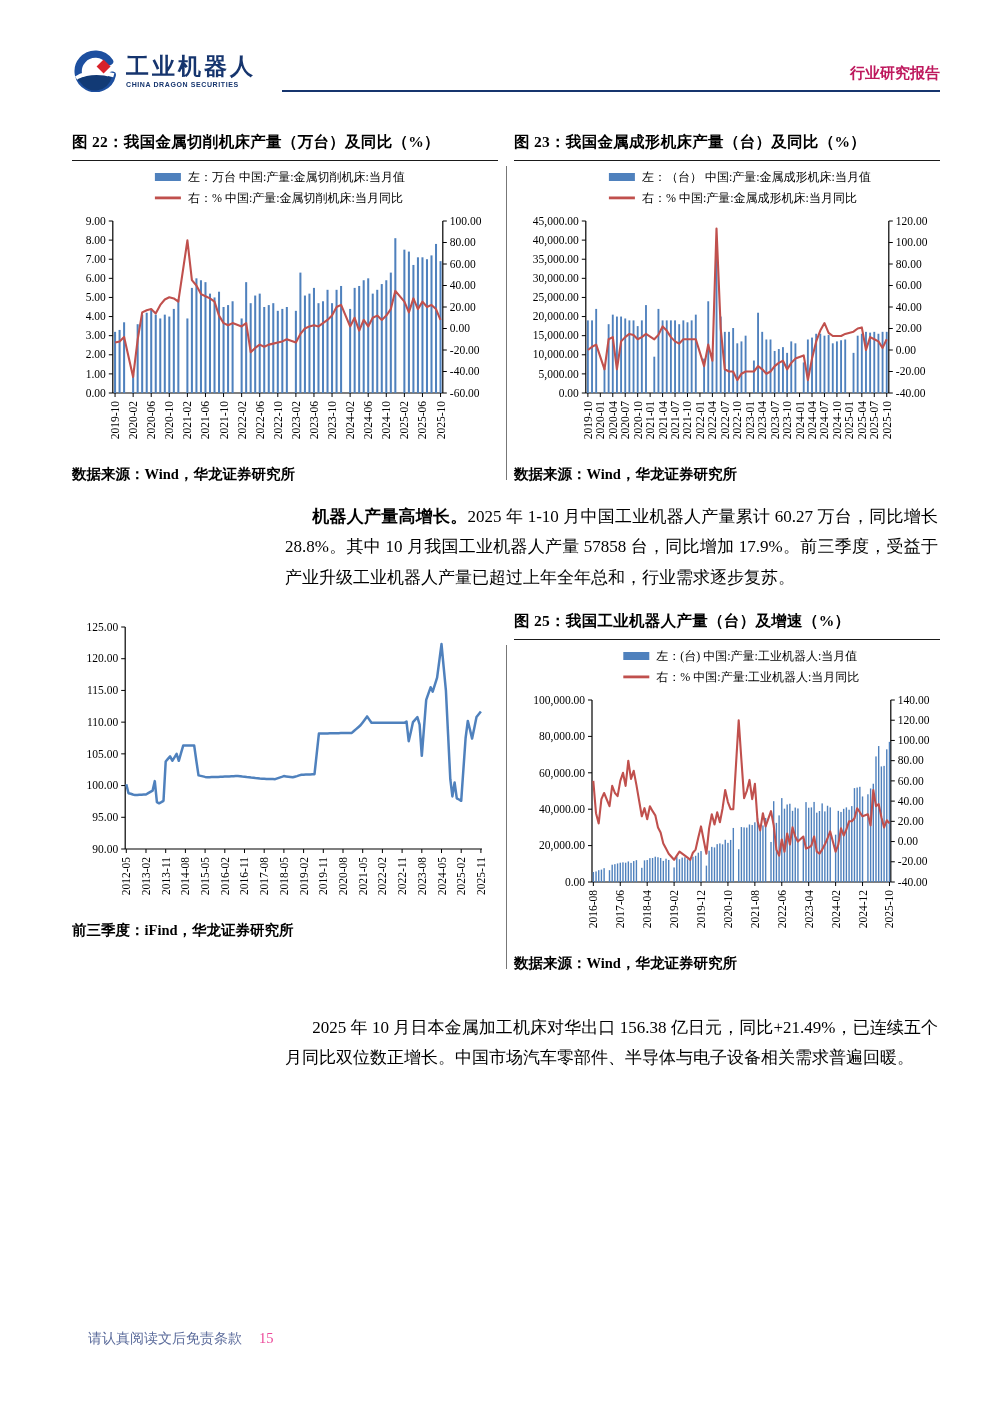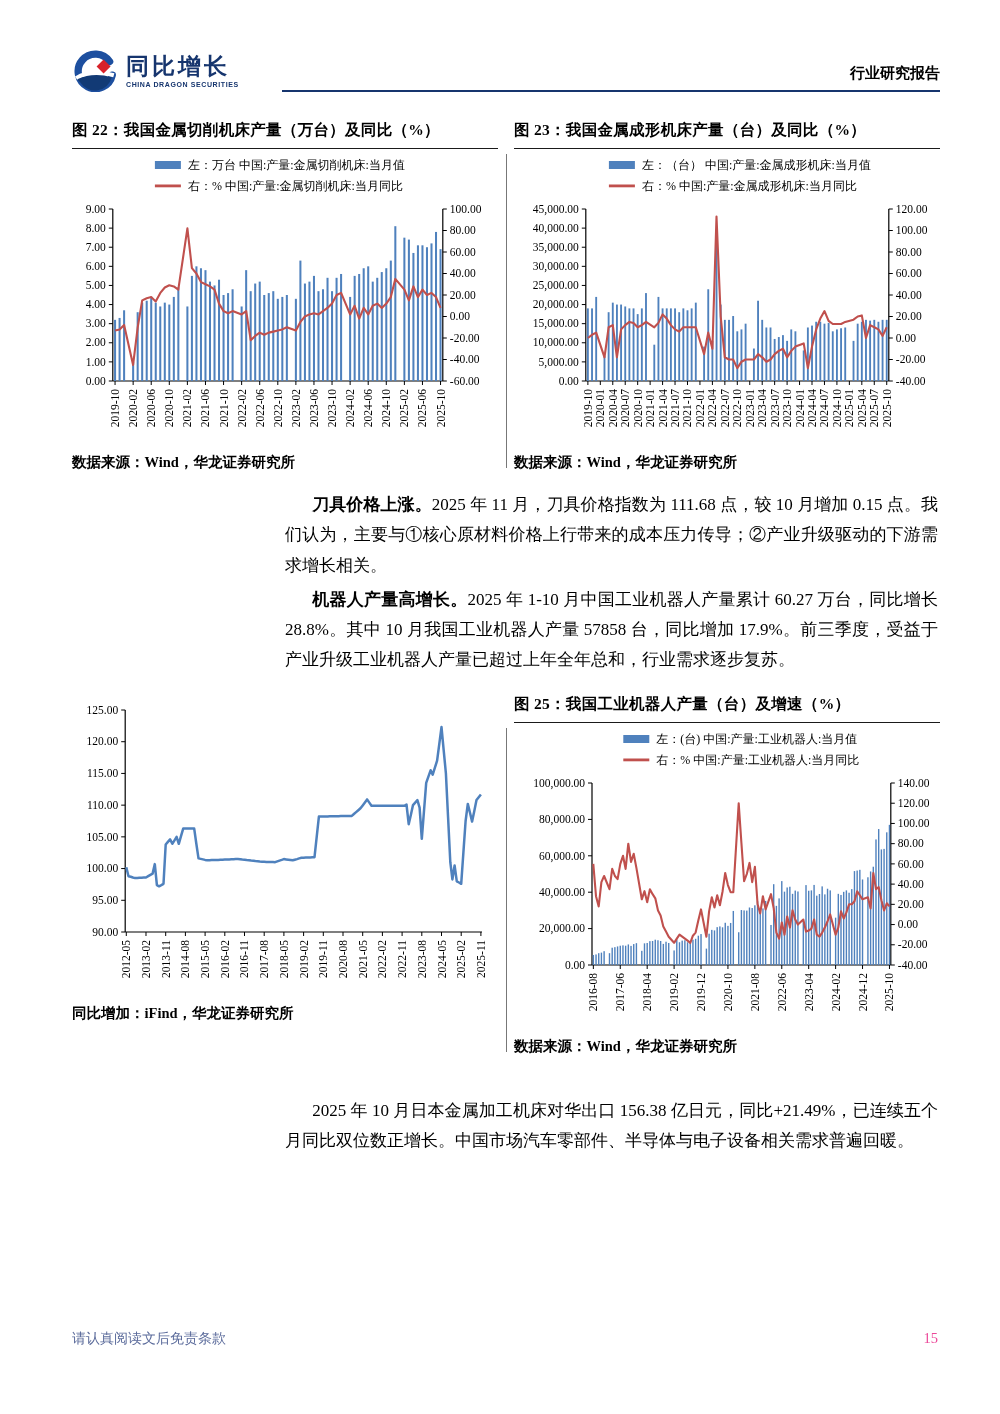--- a/index.html
+++ b/index.html
@@ -5,56 +5,56 @@
   html,body{margin:0;padding:0;background:#e8e8e8;}
   .page{position:relative;width:1000px;height:1414px;margin:0 auto;background:#fff;
         font-family:"Liberation Serif","DejaVu Serif",serif;color:#000;overflow:hidden;}
   
   .hdr{display:flex;align-items:flex-end;padding:50px 60px 0 72px;}
   .brand{display:flex;align-items:center;gap:8px;width:210px;flex:0 0 auto;}
   .brand-txt{display:flex;flex-direction:column;line-height:1;}
   .brand-cn{font-size:23px;font-weight:bold;color:#16356e;letter-spacing:3px;font-family:"Liberation Sans",sans-serif;}
   .brand-en{font-size:7px;color:#16356e;letter-spacing:.6px;margin-top:3px;font-family:"Liberation Sans",sans-serif;font-weight:bold;}
   .hdr-right{flex:1;border-bottom:2px solid #16356e;padding-bottom:7px;text-align:right;}
-  .report-type{font-size:15px;font-weight:bold;color:#000000;}
+  .report-type{font-size:15px;font-weight:bold;color:#be185d;}
   
-  .figrow{display:grid;grid-template-columns:1fr 1fr;column-gap:16px;padding:0 60px 0 72px;margin-top:28px;}
+  .figrow{display:grid;grid-template-columns:1fr 1fr;column-gap:16px;padding:0 60px 0 72px;margin-top:40px;}
   .figrow2{margin-top:18px;}
   .figcell{min-width:0;}
   .figcell-right{position:relative;}
   .figcell-right::before{content:"";position:absolute;left:-8px;top:34px;bottom:4px;width:1px;background:#777;}
   .figtitle{font-size:15.5px;font-weight:bold;padding-bottom:7px;border-bottom:1.5px solid #1a1a1a;margin-bottom:4px;letter-spacing:.3px;}
   .figsrc{font-size:14.5px;font-weight:bold;margin-top:8px;}
   svg.chart{display:block;font-family:"Liberation Serif","DejaVu Serif",serif;}
   
   .text-block{margin:18px 62px 10px 285px;font-size:17px;line-height:1.78;text-align:justify;}
   .text-block p{margin:0 0 4px 0;text-indent:1.6em;}
   .lead{font-weight:bold;}
   .uline{text-underline-offset:4px;}
   .text-block2{margin-top:40px;}
   
-  .ftr{position:absolute;left:72px;right:62px;bottom:66px;display:flex;justify-content:space-between;align-items:baseline;gap:17px;}
+  .ftr{position:absolute;left:88px;right:62px;bottom:66px;display:flex;align-items:baseline;gap:17px;}
   .disclaimer{font-size:14px;color:#5b6b9b;}
   .pageno{font-size:14.5px;color:#ec4899;}
 </style>
 </head>
 <body>
 
 <div class="page">
 
   <div class="hdr">
     <div class="brand">
       <svg width="46" height="42" viewBox="0 0 44 40">
         <path d="M36 11 A16.5 16.5 0 1 0 38.5 24" fill="none" stroke="#1d4f9f" stroke-width="7" stroke-linecap="round"></path>
         <path d="M4 27 Q 18 18 40 24" fill="none" stroke="#ffffff" stroke-width="4"></path>
         <path d="M5 28 Q 20 21 38 26 A16.5 16.5 0 0 1 8 31 Z" fill="#123a75"></path>
         <rect x="25.5" y="11" width="9.5" height="9.5" fill="#d8222a" transform="rotate(45 30.2 15.7)"></rect>
       </svg>
       <div class="brand-txt">
-        <span class="brand-cn">同比增长</span>
+        <span class="brand-cn">工业机器人</span>
         <span class="brand-en">CHINA DRAGON SECURITIES</span>
       </div>
     </div>
     <div class="hdr-right">
       <span class="report-type">行业研究报告</span>
     </div>
   </div>
 
   <div class="figrow">
     <div class="figcell">
@@ -467,21 +467,20 @@
           <rect x="94.9" y="8" width="26" height="8" fill="#4f81bd"></rect>
           <text x="127.9" y="16" font-size="12">左：（台） 中国:产量:金属成形机床:当月值</text>
           <rect x="94.9" y="31.5" width="26" height="2.8" fill="#c0504d"></rect>
           <text x="127.9" y="37" font-size="12">右：% 中国:产量:金属成形机床:当月同比</text>
         </svg>
       <div class="figsrc">数据来源：Wind，华龙证券研究所</div>
     </div>
   </div>
 
   <div class="text-block">
-    <p><span class="lead">刀具价格上涨。</span><span>2025 年 11 月，刀具价格指数为 111.68 点，较 10 月增加 0.15 点。我们认为，主要与①核心原材料价格上行带来的成本压力传导；②产业升级驱动的下游需求增长相关。</span></p>
     <p><span class="lead">机器人产量高增长。</span><span>2025 年 1-10 月中国工业机器人产量累计 60.27 万台，同比增长 28.8%。其中 10 月我国工业机器人产量 57858 台，同比增加 17.9%。前三季度，受益于产业升级工业机器人产量已超过上年全年总和，行业需求逐步复苏。</span></p>
   </div>
 
   <div class="figrow figrow2">
     <div class="figcell">
       <svg class="chart" width="424" height="302">
           <line x1="53.2" y1="16" x2="53.2" y2="238" stroke="#000000" stroke-width="1.2"></line>
           <line x1="49.2" y1="238" x2="53.2" y2="238" stroke="#000000" stroke-width="1"></line>
           <text x="46.2" y="241.7" text-anchor="end" font-size="11.5">90.00</text>
           <line x1="49.2" y1="206.2857142857143" x2="53.2" y2="206.2857142857143" stroke="#000000" stroke-width="1"></line>
@@ -570,21 +569,21 @@
           <line x1="389.2049079754601" y1="238" x2="389.2049079754601" y2="242" stroke="#000000" stroke-width="1"></line>
           <g transform="translate(393.2049079754601,246) rotate(-90)">
             <text x="0" y="0" text-anchor="end" font-size="11.5">2025-02</text>
           </g>
           <line x1="408.90552147239265" y1="238" x2="408.90552147239265" y2="242" stroke="#000000" stroke-width="1"></line>
           <g transform="translate(412.90552147239265,246) rotate(-90)">
             <text x="0" y="0" text-anchor="end" font-size="11.5">2025-11</text>
           </g>
           <polyline points="54.3,173.3 56.5,182.2 58.7,182.8 60.9,183.5 63.1,184.1 65.2,184.0 67.4,183.8 69.6,183.7 71.8,183.6 74.0,183.5 76.2,182.2 78.4,180.9 80.6,179.6 82.8,170.1 84.9,191.1 87.1,192.3 89.3,191.1 91.5,189.8 93.7,150.5 95.9,147.9 98.1,145.4 100.3,149.8 102.5,146.3 104.6,142.9 106.8,149.8 109.0,142.2 111.2,134.6 113.4,134.6 115.6,134.6 117.8,134.6 120.0,134.6 122.2,134.6 124.3,149.5 126.5,164.4 128.7,164.9 130.9,165.4 133.1,165.9 135.3,166.3 137.5,166.2 139.7,166.1 141.9,166.1 144.0,166.0 146.2,165.9 148.4,165.8 150.6,165.7 152.8,165.6 155.0,165.5 157.2,165.4 159.4,165.3 161.6,165.2 163.7,165.1 165.9,165.1 168.1,165.3 170.3,165.6 172.5,165.8 174.7,166.1 176.9,166.3 179.1,166.6 181.3,166.8 183.4,167.1 185.6,167.3 187.8,167.6 190.0,167.7 192.2,167.8 194.4,167.9 196.6,168.0 198.8,168.0 201.0,168.1 203.1,168.2 205.3,167.4 207.5,166.6 209.7,165.9 211.9,165.1 214.1,165.4 216.3,165.7 218.5,166.0 220.7,166.3 222.8,165.7 225.0,165.1 227.2,164.4 229.4,163.8 231.6,163.7 233.8,163.6 236.0,163.5 238.2,163.4 240.4,163.3 242.5,163.2 244.7,142.9 246.9,122.6 249.1,122.5 251.3,122.5 253.5,122.4 255.7,122.4 257.9,122.3 260.1,122.3 262.2,122.3 264.4,122.2 266.6,122.2 268.8,122.1 271.0,122.1 273.2,122.1 275.4,122.0 277.6,122.0 279.8,121.9 281.9,120.0 284.1,118.1 286.3,116.2 288.5,114.3 290.7,111.4 292.9,108.4 295.1,105.4 297.3,108.6 299.5,111.8 301.6,111.8 303.8,111.8 306.0,111.8 308.2,111.8 310.4,111.8 312.6,111.8 314.8,111.8 317.0,111.8 319.2,111.8 321.3,111.8 323.5,111.8 325.7,111.8 327.9,111.8 330.1,111.8 332.3,111.8 334.5,110.5 336.7,130.2 338.9,120.7 341.0,111.1 343.2,108.6 345.4,106.1 347.6,113.7 349.8,144.8 352.0,116.9 354.2,88.9 356.4,82.6 358.6,76.3 360.7,80.7 362.9,73.7 365.1,66.7 367.3,49.9 369.5,33.1 371.7,56.3 373.9,79.4 376.1,123.8 378.3,168.2 380.4,185.4 382.6,171.4 384.8,187.3 387.0,188.5 389.2,189.8 391.4,158.4 393.6,127.0 395.8,109.9 398.0,118.8 400.1,127.6 402.3,116.9 404.5,106.1 406.7,103.3 408.9,100.5" fill="none" stroke="#4f81bd" stroke-width="2.5" stroke-linejoin="round"></polyline>
         </svg>
-      <div class="figsrc">同比增加：iFind，华龙证券研究所</div>
+      <div class="figsrc">前三季度：iFind，华龙证券研究所</div>
     </div>
     <div class="figcell figcell-right">
       <div class="figtitle">图 25：我国工业机器人产量（台）及增速（%）</div>
       <svg class="chart" width="430" height="302">
           <line x1="78.00000000000001" y1="56" x2="78.00000000000001" y2="238" stroke="#000000" stroke-width="1.2"></line>
           <line x1="74.00000000000001" y1="238" x2="78.00000000000001" y2="238" stroke="#000000" stroke-width="1"></line>
           <text x="71.00000000000001" y="241.7" text-anchor="end" font-size="11.5">0.00</text>
           <line x1="74.00000000000001" y1="201.6" x2="78.00000000000001" y2="201.6" stroke="#000000" stroke-width="1"></line>
           <text x="71.00000000000001" y="205.29999999999998" text-anchor="end" font-size="11.5">20,000.00</text>
           <line x1="74.00000000000001" y1="165.2" x2="78.00000000000001" y2="165.2" stroke="#000000" stroke-width="1"></line>

